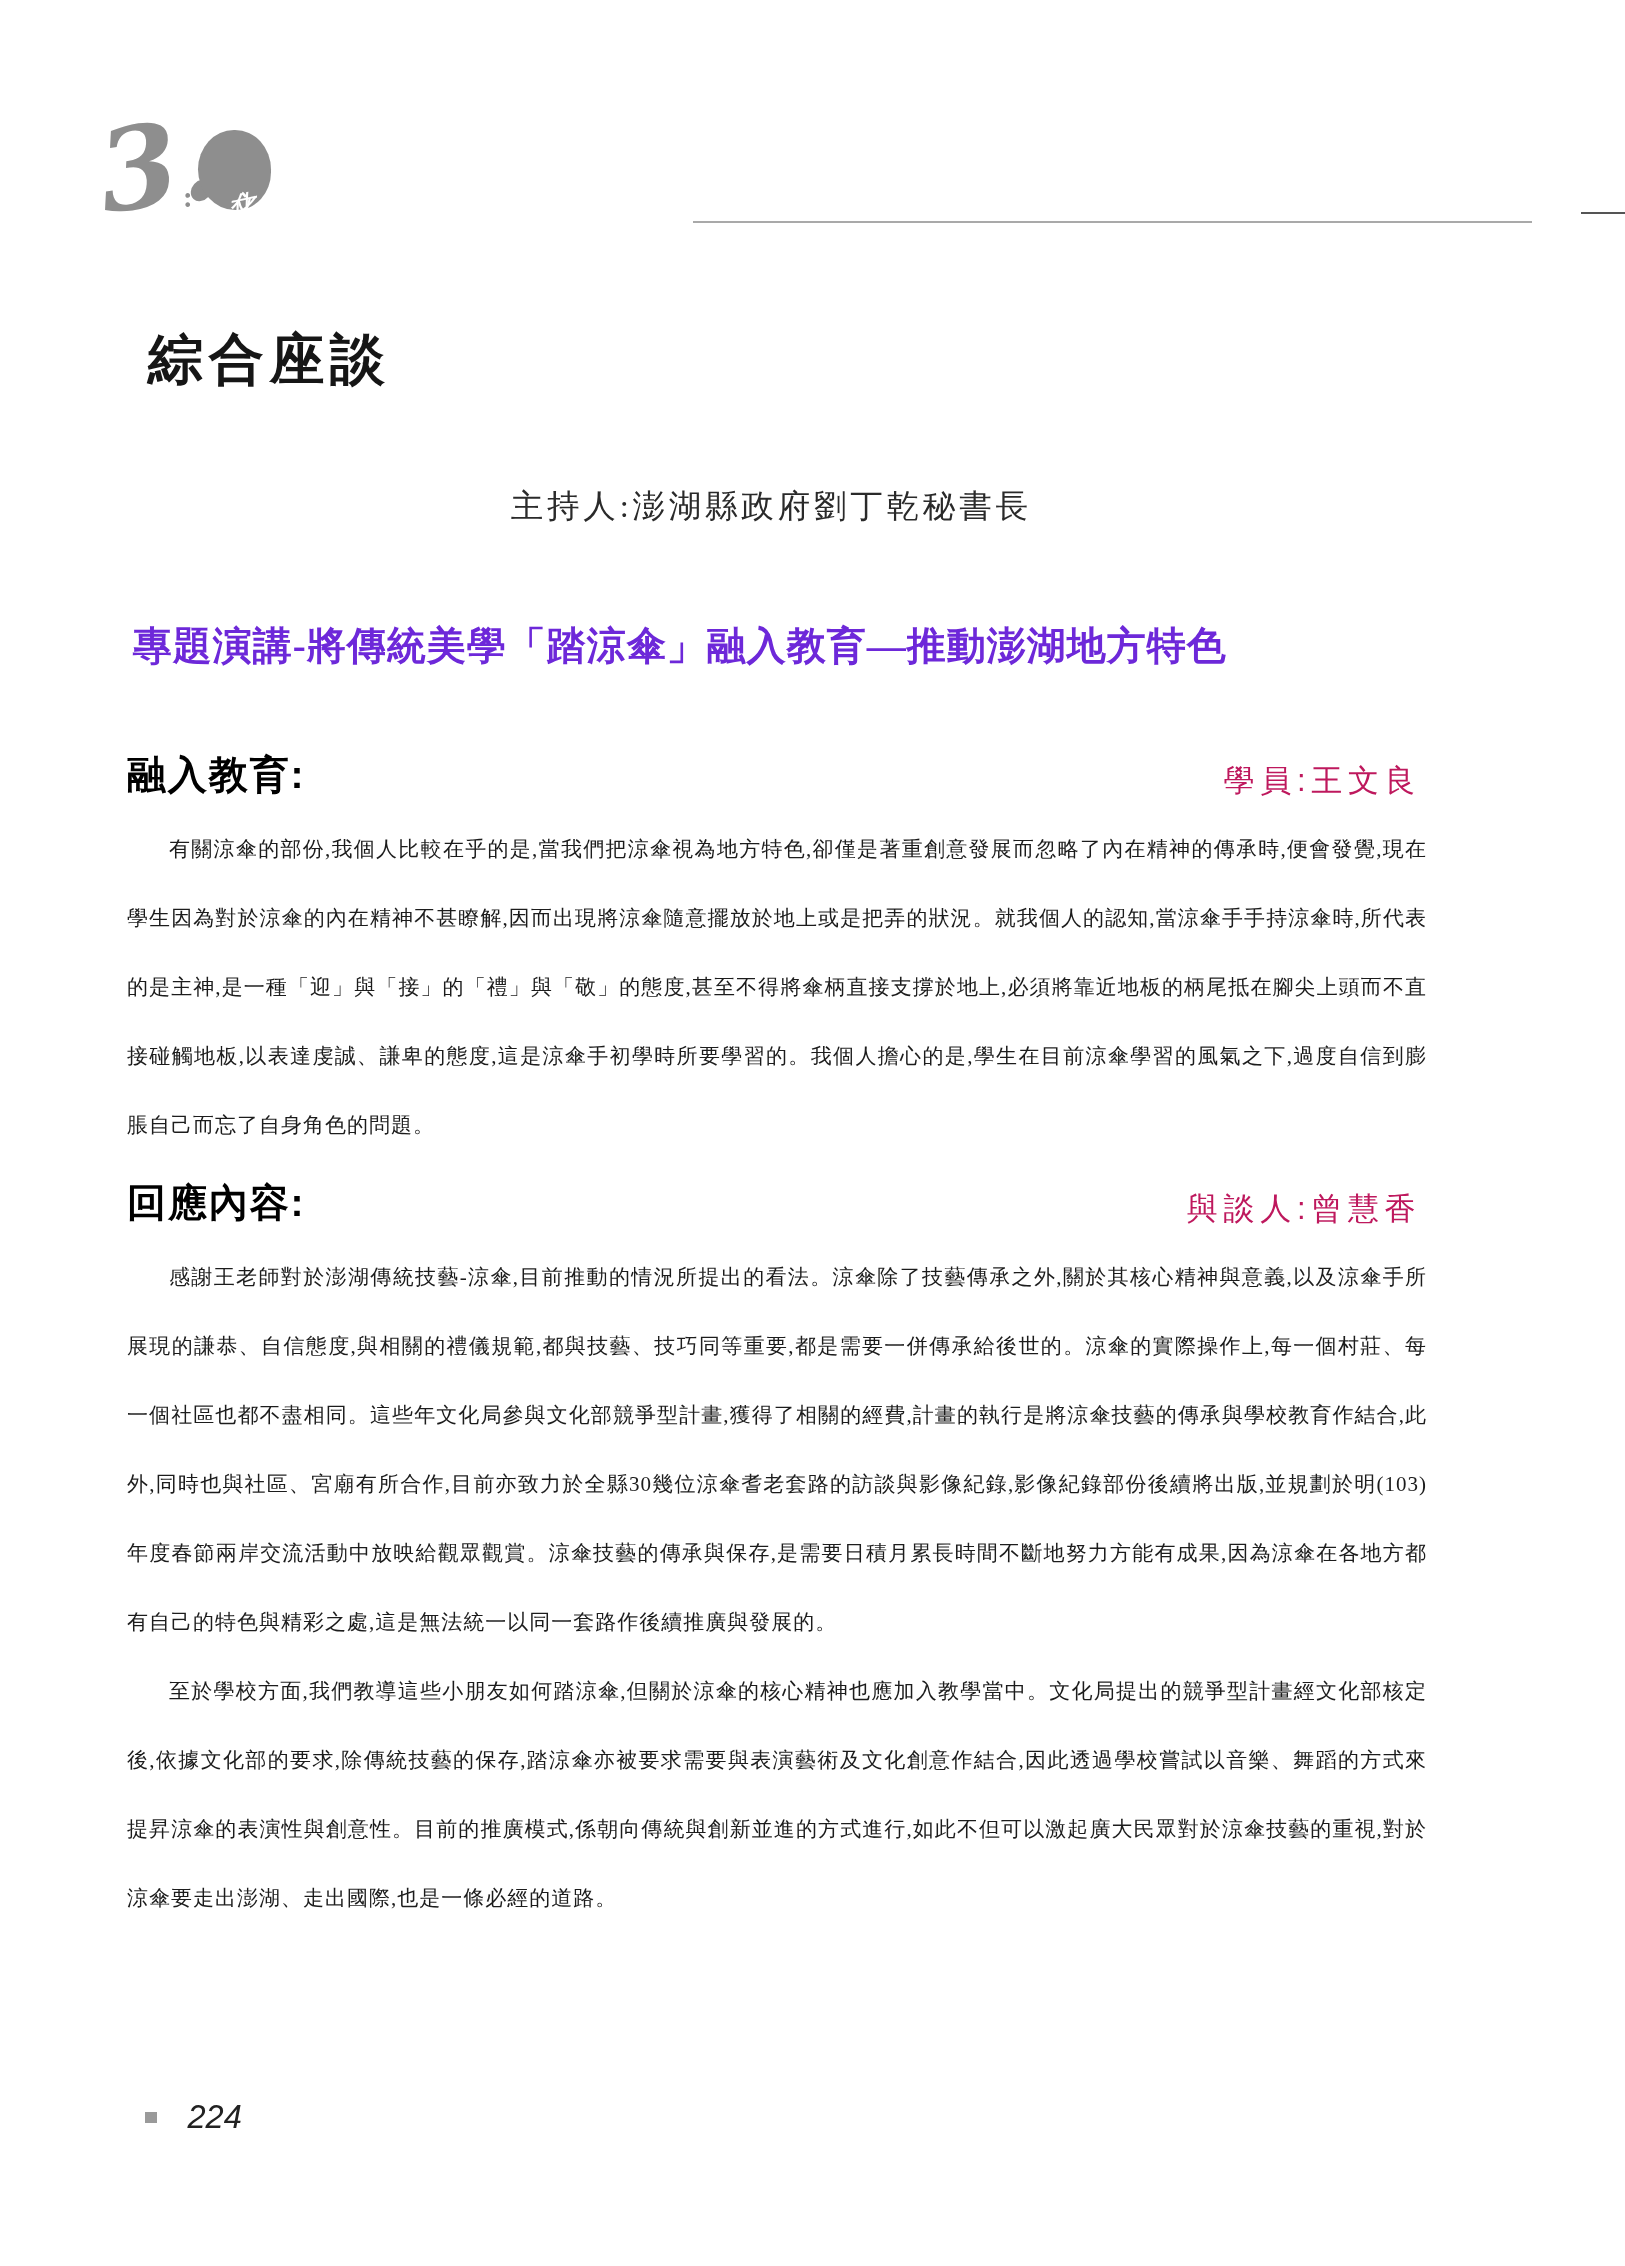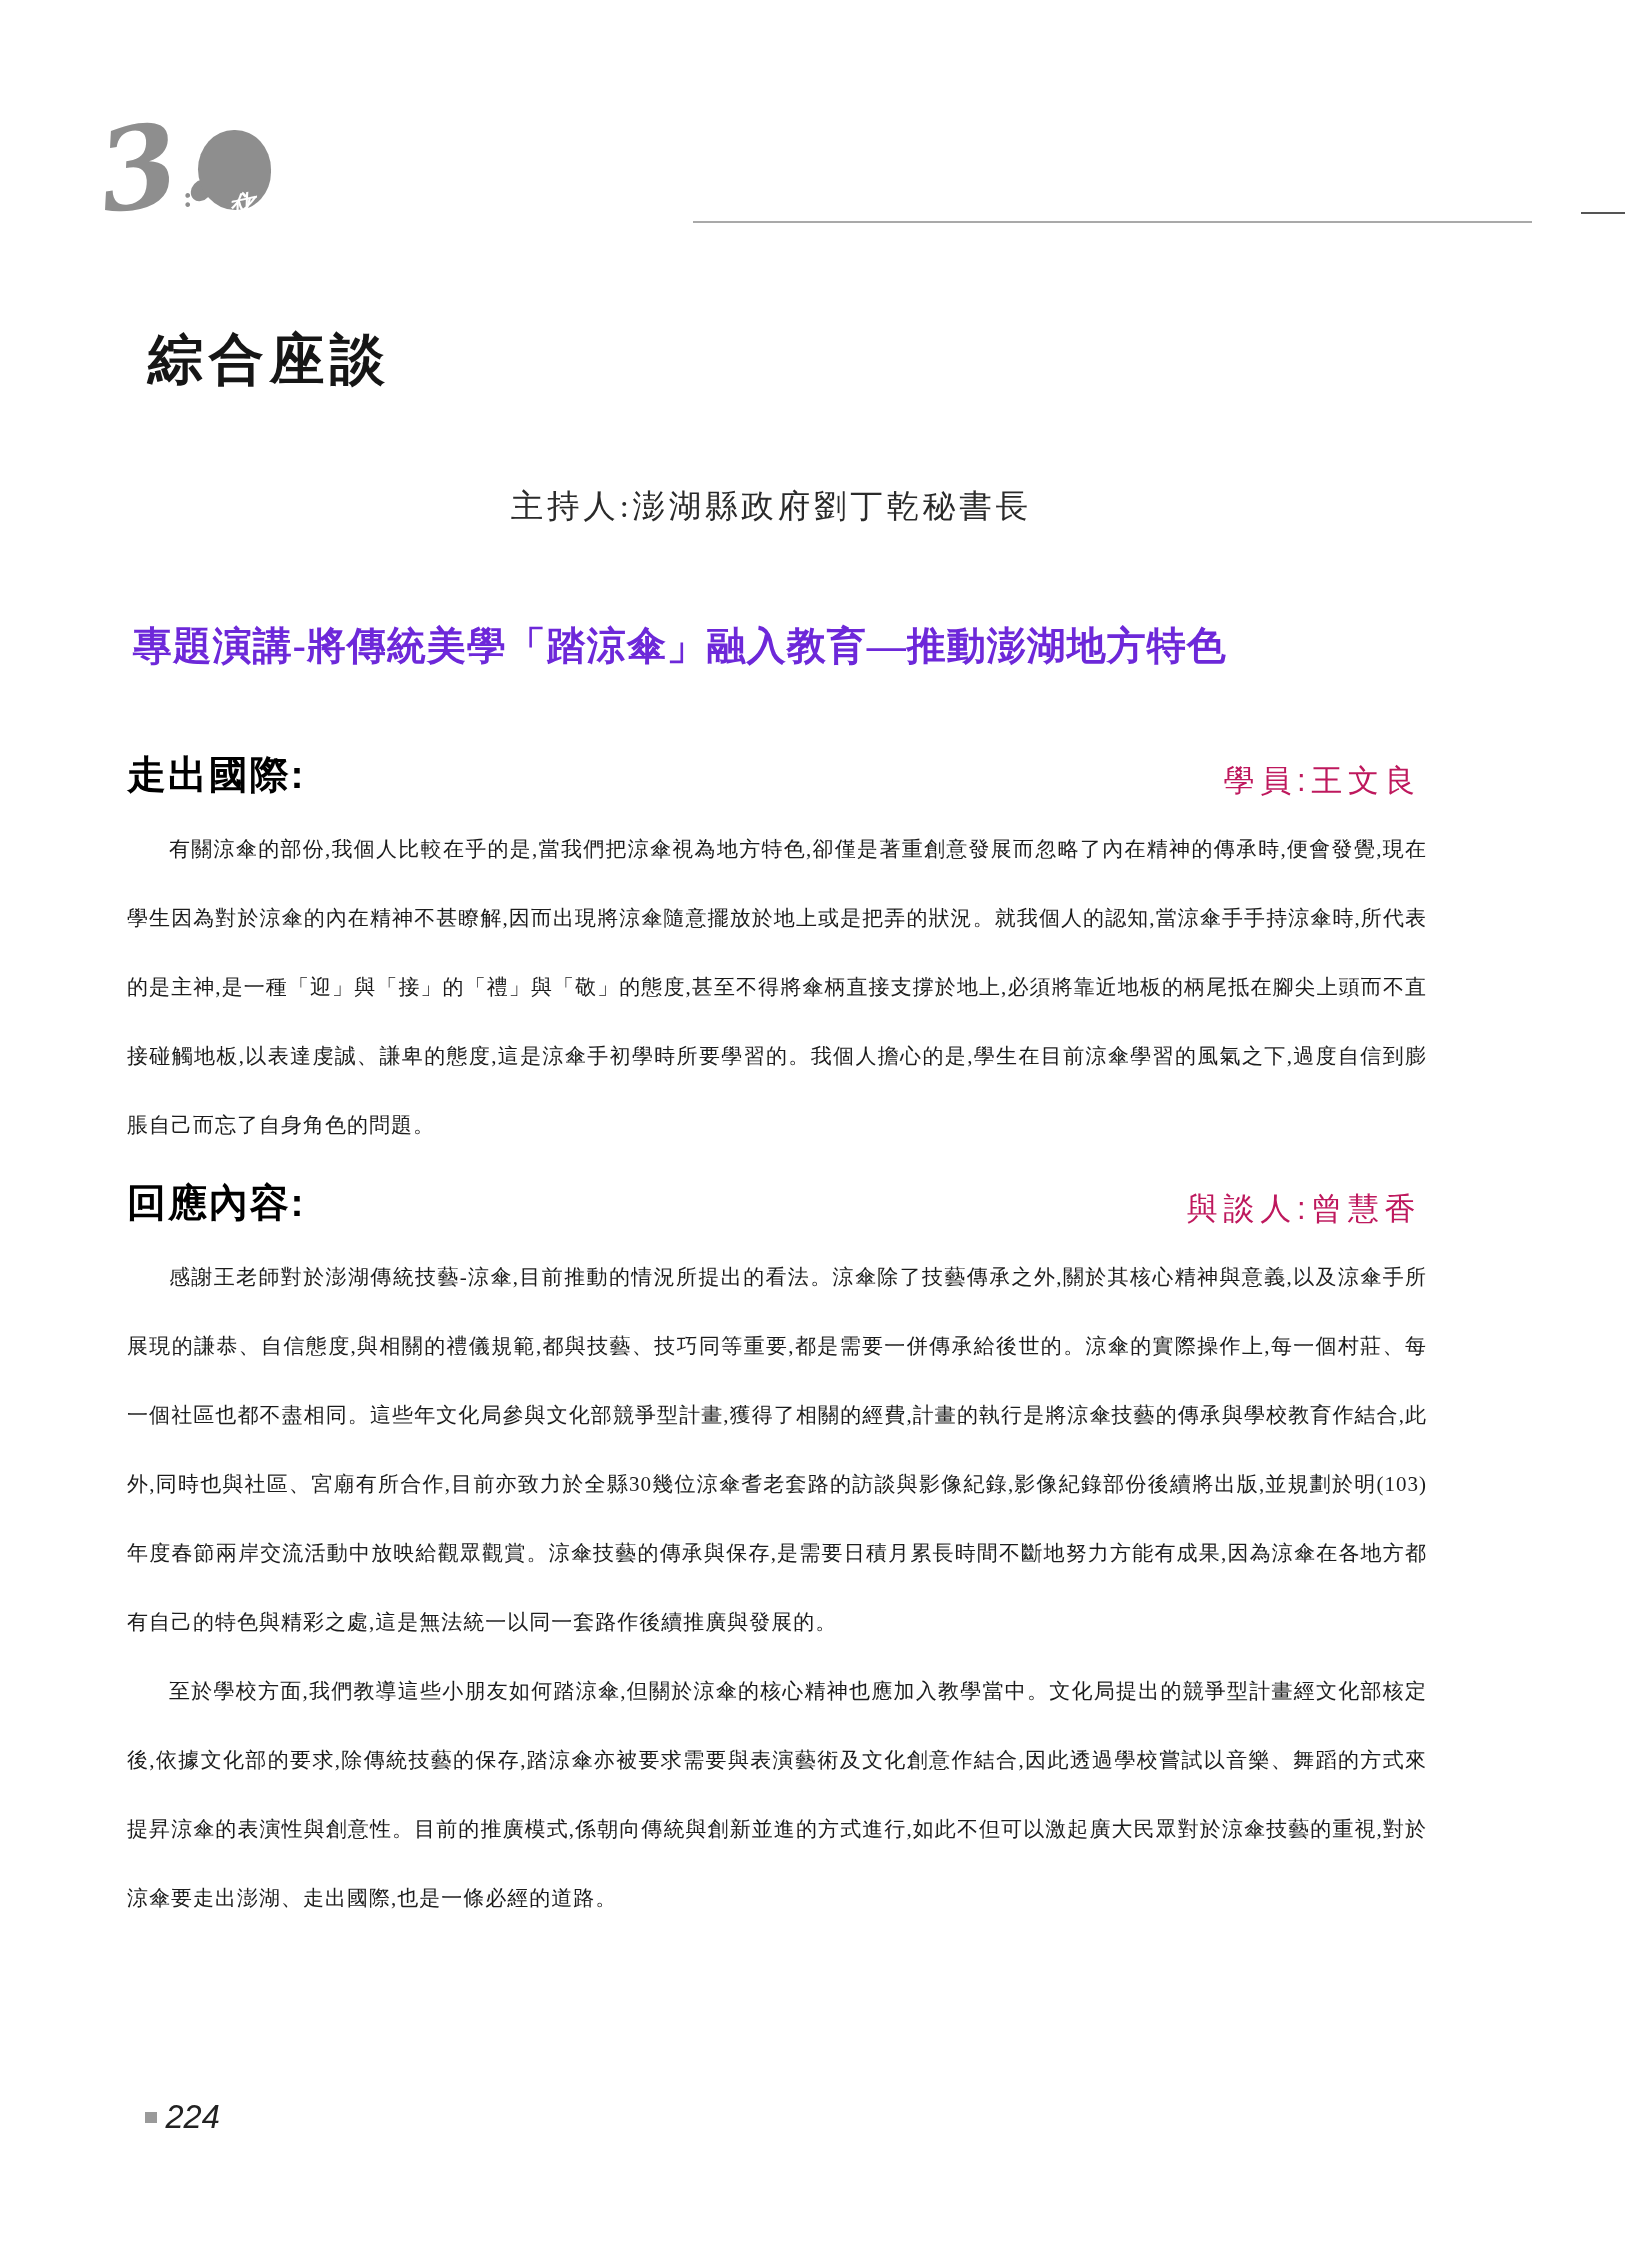--- a/index.html
+++ b/index.html
@@ -92,21 +92,21 @@
     font-size:21px;line-height:69px;
     text-align:justify;
     text-indent:2em;
     color:#1c1c1c;
     letter-spacing:1px;
   }
   .body-para.first{margin-top:13.4px;}
   
   .footer{
     position:absolute;left:145px;top:2099px;
-    display:flex;align-items:center;gap:9px;
+    display:flex;align-items:center;gap:31px;
   }
   .footer-square{width:11.5px;height:11.5px;background:#9a9a9a;}
   .footer-page{
     font-family:"Liberation Sans", sans-serif;
     font-style:italic;font-size:32.5px;color:#222222;
   }
 </style>
 </head>
 <body>
 
@@ -124,21 +124,21 @@
 
   <div class="main">
 
     <h1 class="doc-title">綜合座談</h1>
 
     <div class="moderator-line">主持人:澎湖縣政府劉丁乾秘書長</div>
 
     <div class="lecture-title">專題演講-將傳統美學「踏涼傘」融入教育—推動澎湖地方特色</div>
 
     <div class="section-row row-ask">
-      <span class="section-heading">走出國際:</span>
+      <span class="section-heading">融入教育:</span>
       <span class="section-speaker">學員:王文良</span>
     </div>
     <p class="body-para first">有關涼傘的部份,我個人比較在乎的是,當我們把涼傘視為地方特色,卻僅是著重創意發展而忽略了內在精神的傳承時,便會發覺,現在學生因為對於涼傘的內在精神不甚瞭解,因而出現將涼傘隨意擺放於地上或是把弄的狀況。就我個人的認知,當涼傘手手持涼傘時,所代表的是主神,是一種「迎」與「接」的「禮」與「敬」的態度,甚至不得將傘柄直接支撐於地上,必須將靠近地板的柄尾抵在腳尖上頭而不直接碰觸地板,以表達虔誠、謙卑的態度,這是涼傘手初學時所要學習的。我個人擔心的是,學生在目前涼傘學習的風氣之下,過度自信到膨脹自己而忘了自身角色的問題。</p>
 
     <div class="section-row row-reply">
       <span class="section-heading">回應內容:</span>
       <span class="section-speaker">與談人:曾慧香</span>
     </div>
     <p class="body-para first">感謝王老師對於澎湖傳統技藝-涼傘,目前推動的情況所提出的看法。涼傘除了技藝傳承之外,關於其核心精神與意義,以及涼傘手所展現的謙恭、自信態度,與相關的禮儀規範,都與技藝、技巧同等重要,都是需要一併傳承給後世的。涼傘的實際操作上,每一個村莊、每一個社區也都不盡相同。這些年文化局參與文化部競爭型計畫,獲得了相關的經費,計畫的執行是將涼傘技藝的傳承與學校教育作結合,此外,同時也與社區、宮廟有所合作,目前亦致力於全縣30幾位涼傘耆老套路的訪談與影像紀錄,影像紀錄部份後續將出版,並規劃於明(103)年度春節兩岸交流活動中放映給觀眾觀賞。涼傘技藝的傳承與保存,是需要日積月累長時間不斷地努力方能有成果,因為涼傘在各地方都有自己的特色與精彩之處,這是無法統一以同一套路作後續推廣與發展的。</p>
     <p class="body-para">至於學校方面,我們教導這些小朋友如何踏涼傘,但關於涼傘的核心精神也應加入教學當中。文化局提出的競爭型計畫經文化部核定後,依據文化部的要求,除傳統技藝的保存,踏涼傘亦被要求需要與表演藝術及文化創意作結合,因此透過學校嘗試以音樂、舞蹈的方式來提昇涼傘的表演性與創意性。目前的推廣模式,係朝向傳統與創新並進的方式進行,如此不但可以激起廣大民眾對於涼傘技藝的重視,對於涼傘要走出澎湖、走出國際,也是一條必經的道路。</p>

